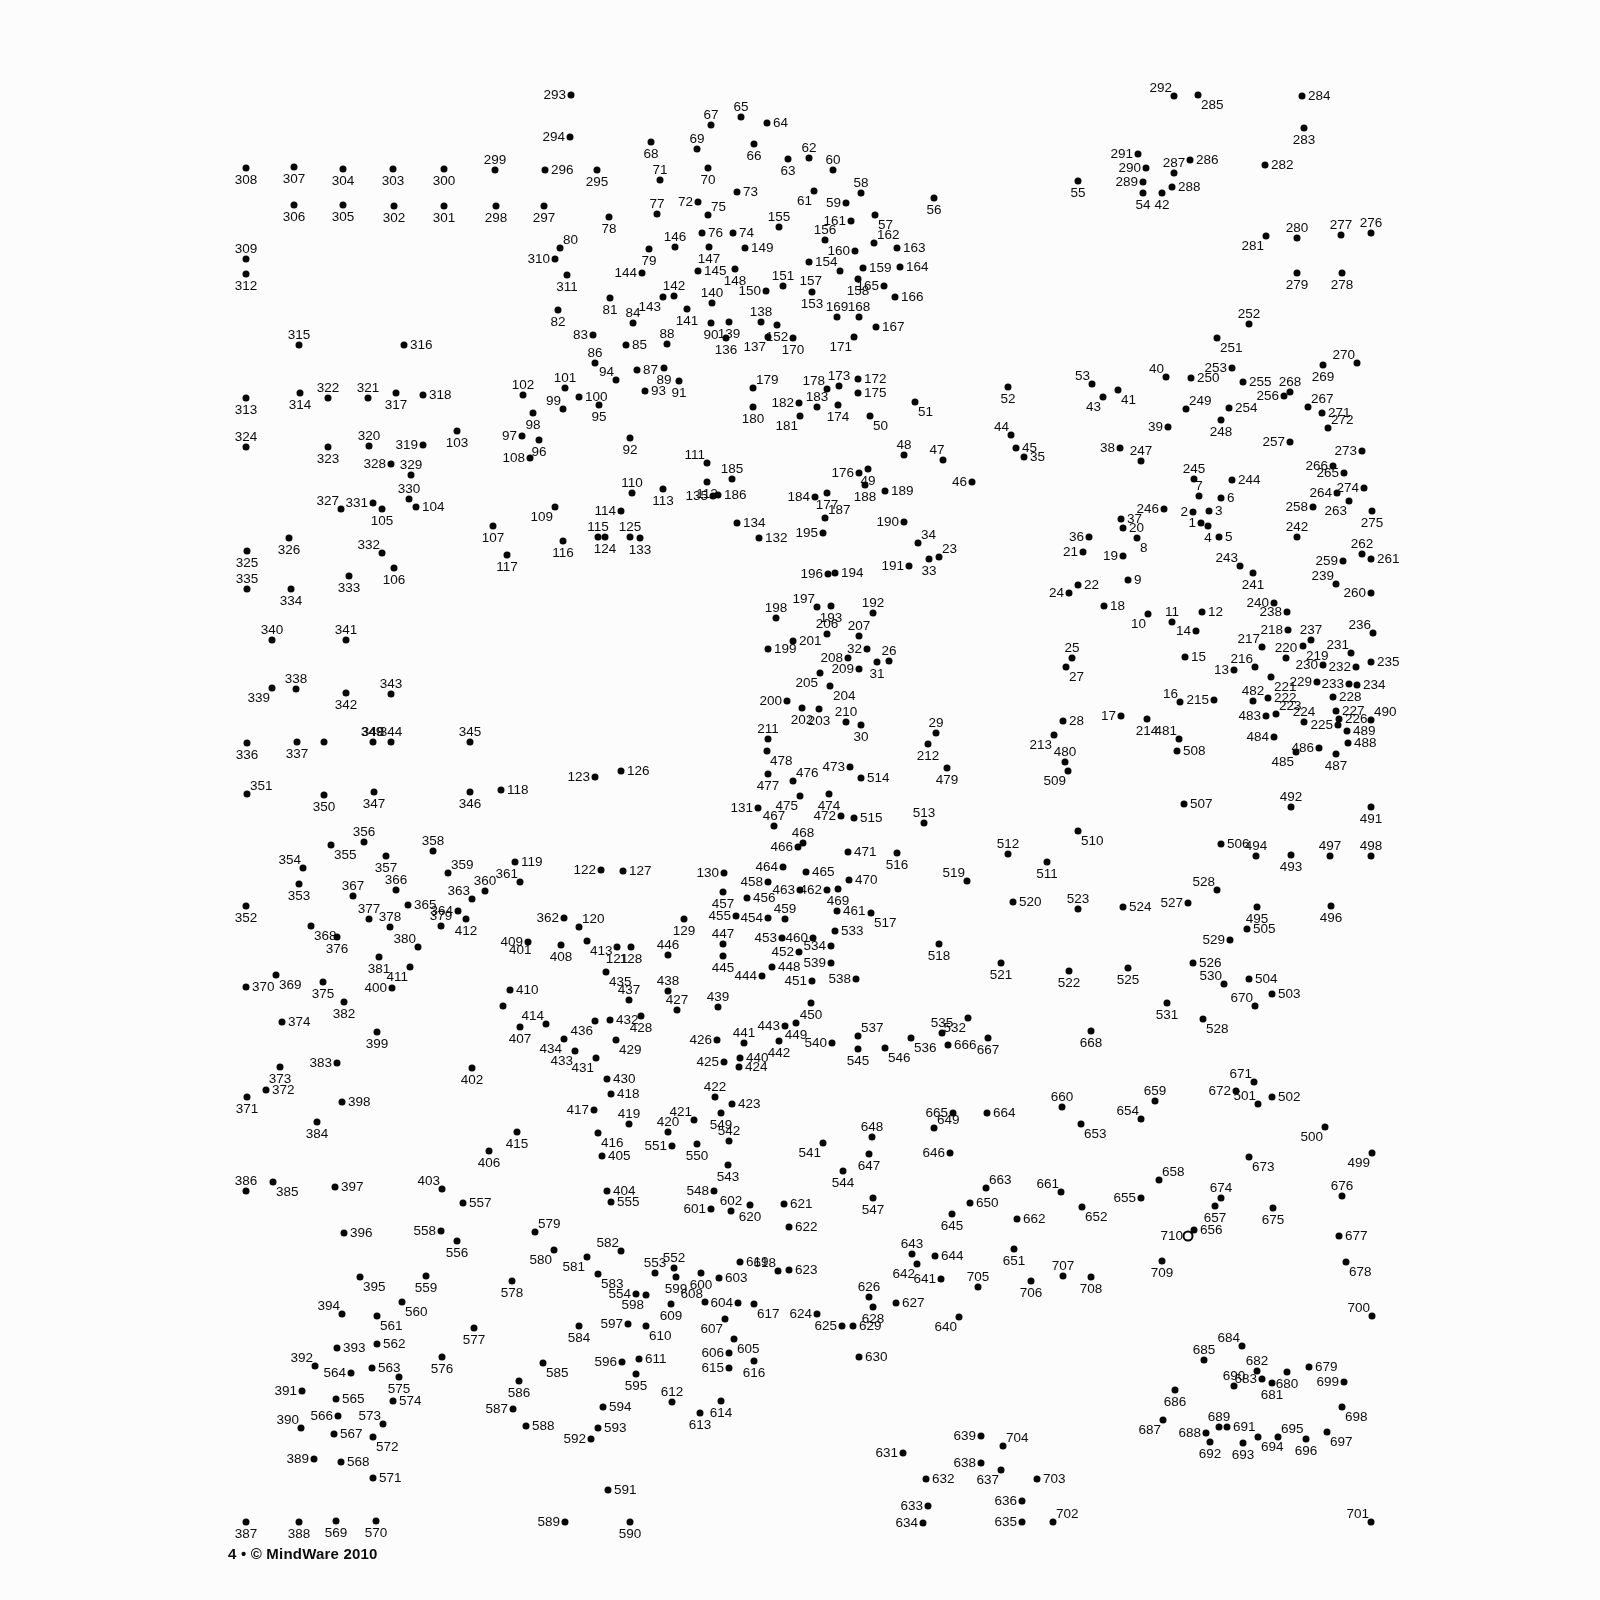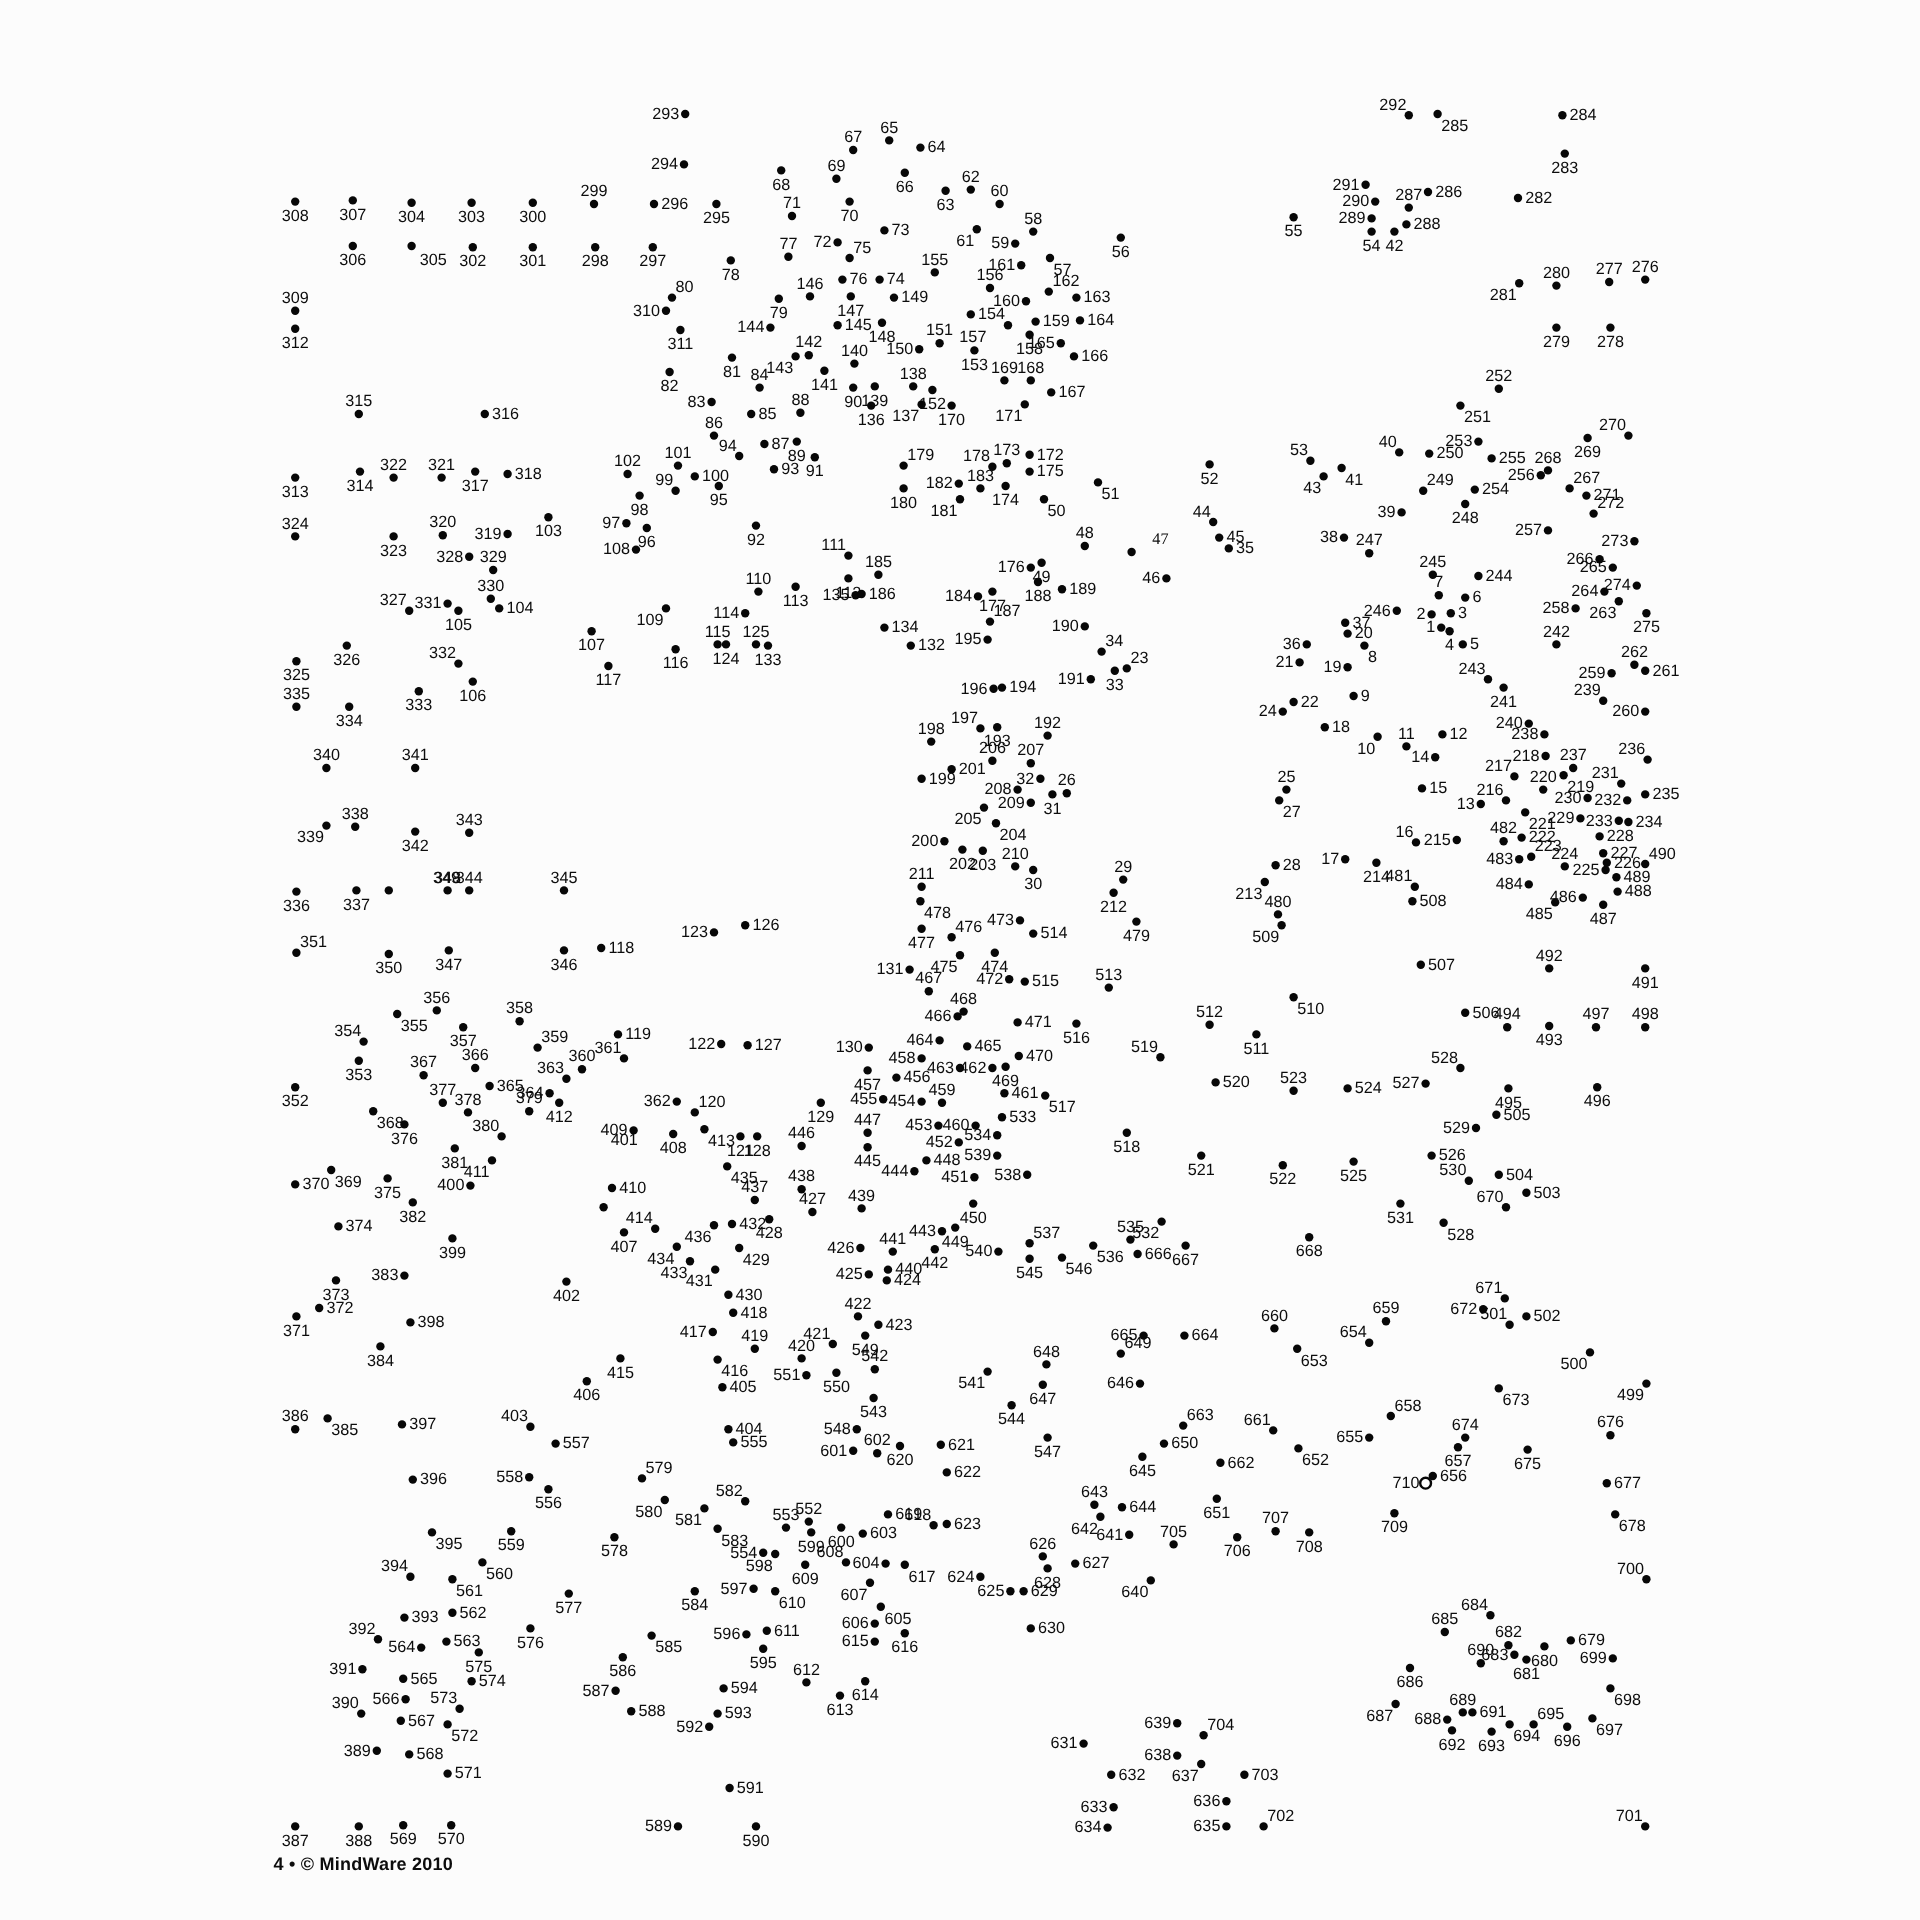--- a/index.html
+++ b/index.html
@@ -120,21 +120,21 @@
     <span class="lbl b" style="left: 1162px; top: 193px;">42</span>
     <div class="dot" style="left: 1103px; top: 397px;"></div>
     <span class="lbl bl" style="left: 1103px; top: 397px;">43</span>
     <div class="dot" style="left: 1011px; top: 435px;"></div>
     <span class="lbl tl" style="left: 1011px; top: 435px;">44</span>
     <div class="dot" style="left: 1016px; top: 448px;"></div>
     <span class="lbl r" style="left: 1016px; top: 448px;">45</span>
     <div class="dot" style="left: 972px; top: 482px;"></div>
     <span class="lbl l" style="left: 972px; top: 482px;">46</span>
     <div class="dot" style="left: 943px; top: 460px;"></div>
-    <span class="lbl t" style="left: 967px; top: 460px; font-family: Liberation Serif, serif;">47</span>
+    <span class="lbl t" style="left: 937px; top: 460px;">47</span>
     <div class="dot" style="left: 904px; top: 455px;"></div>
     <span class="lbl t" style="left: 904px; top: 455px;">48</span>
     <div class="dot" style="left: 868px; top: 469px;"></div>
     <span class="lbl b" style="left: 868px; top: 469px;">49</span>
     <div class="dot" style="left: 870px; top: 416px;"></div>
     <span class="lbl br" style="left: 870px; top: 416px;">50</span>
     <div class="dot" style="left: 915px; top: 402px;"></div>
     <span class="lbl br" style="left: 915px; top: 402px;">51</span>
     <div class="dot" style="left: 1008px; top: 387px;"></div>
     <span class="lbl b" style="left: 1008px; top: 387px;">52</span>
@@ -636,21 +636,21 @@
     <span class="lbl b" style="left: 444px; top: 169px;">300</span>
     <div class="dot" style="left: 444px; top: 206px;"></div>
     <span class="lbl b" style="left: 444px; top: 206px;">301</span>
     <div class="dot" style="left: 394px; top: 206px;"></div>
     <span class="lbl b" style="left: 394px; top: 206px;">302</span>
     <div class="dot" style="left: 393px; top: 169px;"></div>
     <span class="lbl b" style="left: 393px; top: 169px;">303</span>
     <div class="dot" style="left: 343px; top: 169px;"></div>
     <span class="lbl b" style="left: 343px; top: 169px;">304</span>
     <div class="dot" style="left: 343px; top: 205px;"></div>
-    <span class="lbl b" style="left: 361px; top: 205px;">305</span>
+    <span class="lbl b" style="left: 343px; top: 205px;">305</span>
     <div class="dot" style="left: 294px; top: 205px;"></div>
     <span class="lbl b" style="left: 294px; top: 205px;">306</span>
     <div class="dot" style="left: 294px; top: 167px;"></div>
     <span class="lbl b" style="left: 294px; top: 167px;">307</span>
     <div class="dot" style="left: 246px; top: 168px;"></div>
     <span class="lbl b" style="left: 246px; top: 168px;">308</span>
     <div class="dot" style="left: 246px; top: 259px;"></div>
     <span class="lbl t" style="left: 246px; top: 259px;">309</span>
     <div class="dot" style="left: 555px; top: 259px;"></div>
     <span class="lbl l" style="left: 555px; top: 259px;">310</span>

